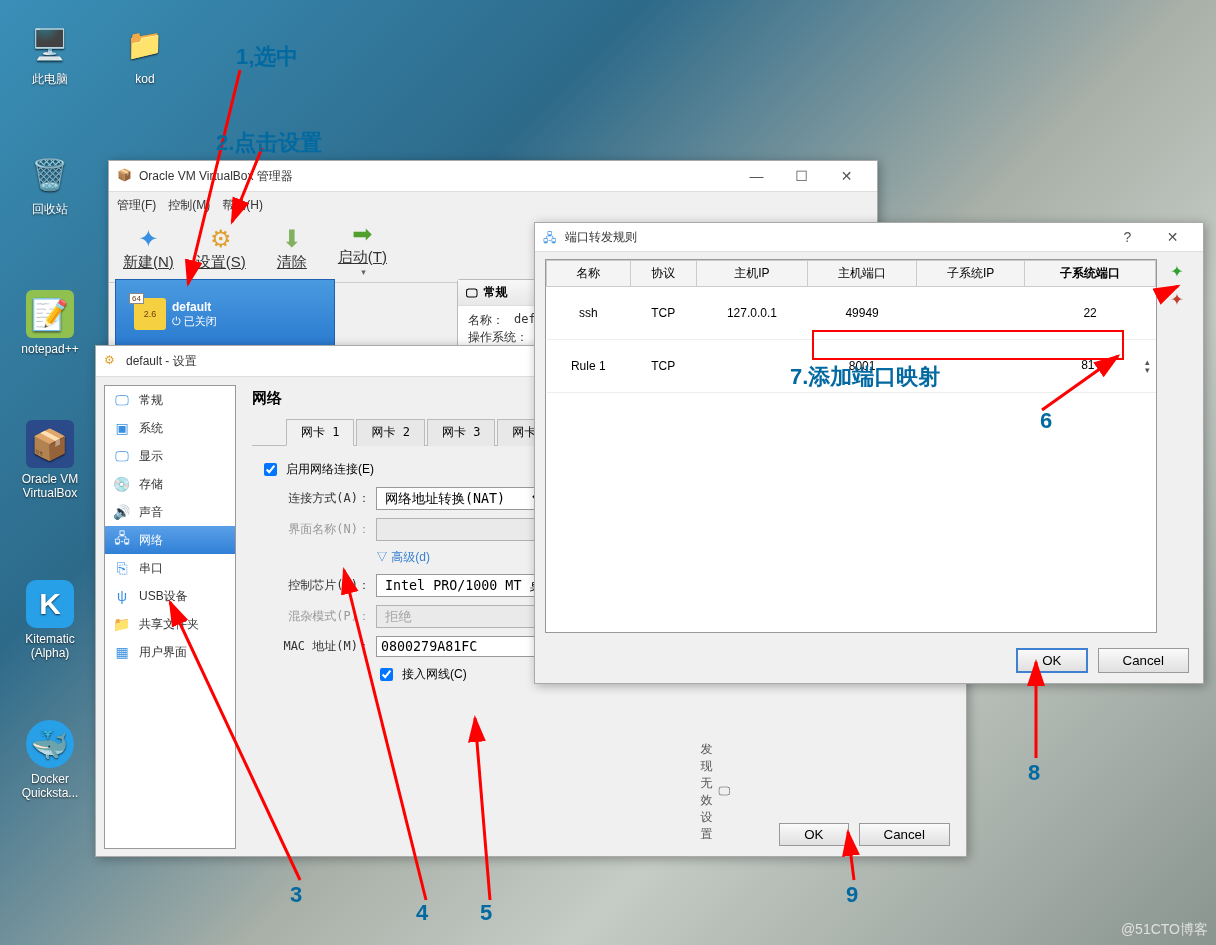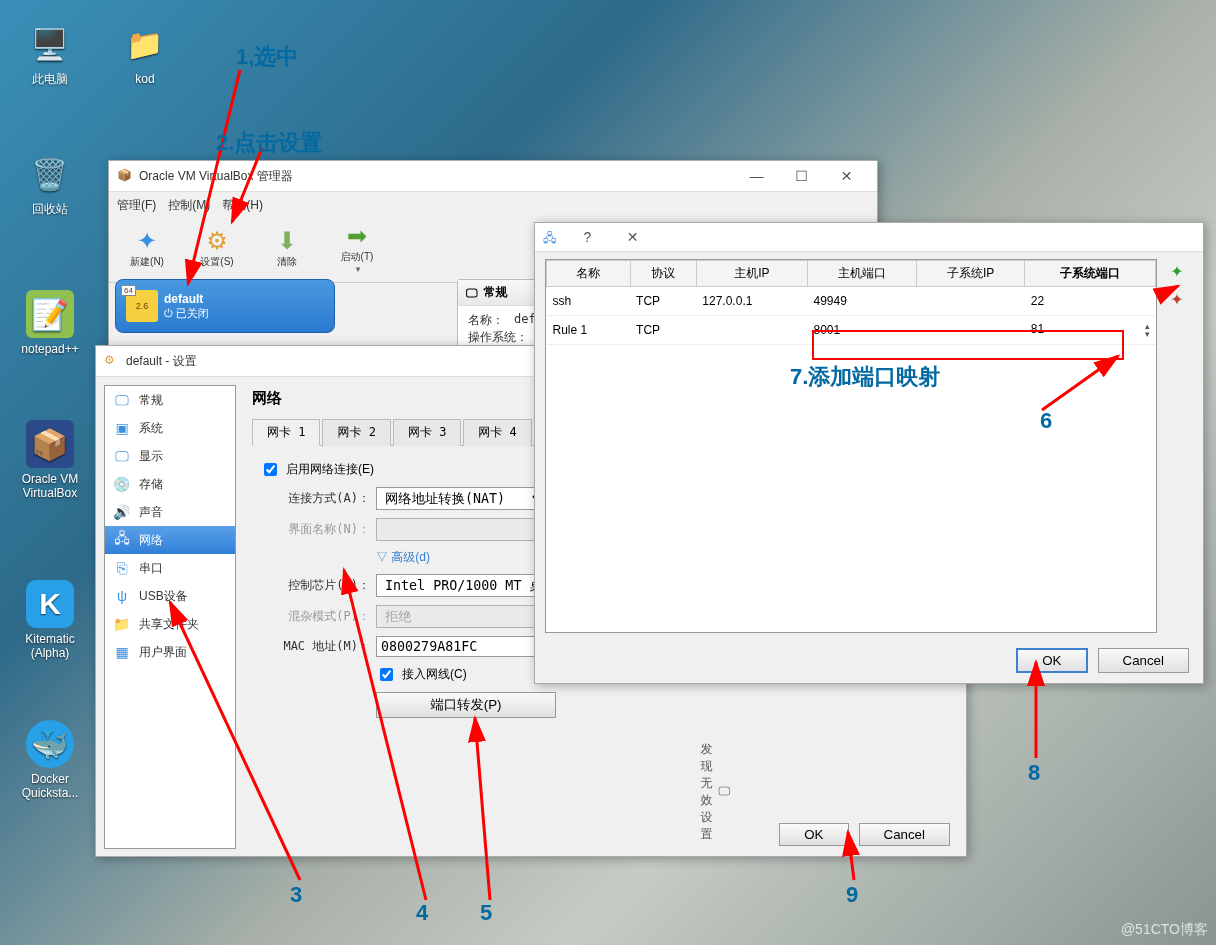--- a/index.html
+++ b/index.html
@@ -12,63 +12,63 @@
 .win{position:absolute;background:#f0f0f0;border:1px solid #aaa;box-shadow:2px 2px 10px rgba(0,0,0,.3);}
 .titlebar{height:30px;background:#fff;display:flex;align-items:center;padding:0 8px;border-bottom:1px solid #ddd;}
 .titlebar .ticon{width:16px;height:16px;margin-right:6px;}
 .titlebar .ttxt{flex:1;color:#333;}
 .winctl{display:flex;gap:0;}
 .winbtn{width:45px;height:30px;display:flex;align-items:center;justify-content:center;color:#555;font-size:14px;}
 .menubar{height:22px;background:#f0f0f0;display:flex;align-items:flex-end;padding:0 8px;gap:12px;color:#333;}
 .toolbar{height:60px;background:#f0f0f0;display:flex;align-items:center;padding:4px 6px;gap:6px;border-bottom:1px solid #ccc;}
 .tbtn{display:flex;flex-direction:column;align-items:center;justify-content:center;padding:3px 8px;border-radius:3px;min-width:48px;}
 .tbtn .ticn{font-size:24px;height:28px;display:flex;align-items:center;}
-.tbtn .tlbl{font-size:10px;color:#333;}
+.tbtn .tlbl{font-size:15px;color:#333;text-decoration:underline;}
 
 .vmlist{position:absolute;left:6px;top:118px;width:220px;height:50px;}
-.vmitem{background:linear-gradient(#4a9ae0,#2a7ad0);border:1px solid #2060b0;border-radius:8px;display:flex;align-items:center;padding:10px;gap:6px;}
+.vmitem{background:linear-gradient(#4a9ae0,#2a7ad0);border:1px solid #2060b0;border-radius:0;display:flex;align-items:center;padding:18px;gap:6px;}
 .vmitem .vmi{width:32px;height:32px;background:#f5d040;border-radius:3px;display:flex;flex-direction:column;align-items:center;justify-content:center;font-size:9px;color:#704010;position:relative;}
 .vmitem .vmt{color:#fff;}
 .vmitem .vmt b{font-weight:bold;}
 .vmitem .vmt .st{font-size:11px;}
 
 .details{position:absolute;left:238px;top:118px;right:6px;height:90px;background:#fff;border:1px solid #bbb;border-radius:3px;padding:0;}
 .details .hdr{background:linear-gradient(#f8f8f8,#e8e8e8);padding:4px 8px;font-weight:bold;display:flex;align-items:center;gap:6px;border-bottom:1px solid #ddd;}
 .details .bd{padding:6px 10px;color:#333;font-family:monospace;}
 .details .bd div{display:flex;gap:10px;}
 
 .sw{left:95px;top:345px;width:870px;height:510px;}
 .sw .body{display:flex;height:calc(100% - 30px);}
 .cat{width:130px;background:#fff;border:1px solid #999;margin:8px 0 8px 8px;}
 .catitem{display:flex;align-items:center;gap:8px;padding:5px 8px;color:#333;}
 .catitem.sel{background:linear-gradient(#5aa0e8,#3080d8);color:#fff;}
 .catitem .ci{width:18px;height:18px;display:flex;align-items:center;justify-content:center;font-size:14px;}
 .pane{flex:1;padding:12px 16px;}
 .pane h3{margin:0 0 10px;font-size:15px;font-weight:bold;}
 .tabs{display:flex;border-bottom:1px solid #bbb;}
 .tab{padding:4px 14px;border:1px solid #bbb;border-bottom:none;background:#e8e8e8;margin-right:2px;position:relative;top:1px;font-family:monospace;}
-.tab.act{background:#f0f0f0;border-bottom:1px solid #f0f0f0;}
+.tab.act{background:#f0f0f0;border-bottom:1px solid #f0f0f0;margin-left:34px;}
 .frm{padding:14px 8px;}
 .frow{display:flex;align-items:center;margin-bottom:8px;gap:6px;}
 .frow .fl{width:110px;text-align:right;color:#333;font-family:monospace;}
 .frow .fl.dis{color:#999;}
 .frow select,.frow input[type=text]{border:1px solid #999;padding:2px 4px;font-family:monospace;background:#fff;}
 .frow select:disabled,.frow input:disabled{background:#e8e8e8;color:#888;}
 .btn{border:1px solid #999;background:linear-gradient(#fafafa,#e0e0e0);padding:3px 24px;font-family:inherit;}
 .btn.def{border:2px solid #4080d0;}
 .footer{position:absolute;bottom:10px;right:16px;display:flex;gap:10px;align-items:center;}
 .footer .warn{position:absolute;right:220px;bottom:3px;color:#555;display:flex;align-items:center;gap:6px;font-family:Liberation Mono, monospace;}
 
 .pf{left:534px;top:222px;width:668px;height:460px;background:#f0f0f0;}
 .pf .pft{height:28px;display:flex;align-items:center;padding:0 8px;}
 .pf .pft .ttxt{flex:1;}
 .pf .tbl{position:absolute;left:10px;top:36px;right:46px;bottom:50px;background:#fff;border:1px solid #999;}
 .pf table{width:100%;border-collapse:collapse;}
 .pf th{background:#f4f4f4;border:1px solid #ccc;padding:4px 6px;font-weight:normal;text-align:center;margin-left:24px;}
-.pf td{border-bottom:1px solid #eee;padding:4px 6px;text-align:left;height:20px;}
+.pf td{border-bottom:1px solid #eee;padding:16px 6px;text-align:center;height:20px;}
 .pf .sidebtns{position:absolute;right:10px;top:36px;width:28px;}
 .pf .sbtn{width:24px;height:24px;display:flex;align-items:center;justify-content:center;margin-bottom:4px;font-size:16px;}
 .pf .btm{position:absolute;bottom:10px;right:14px;display:flex;gap:10px;}
 
 .anno{position:absolute;color:#0369a1;font-size:22px;font-weight:bold;pointer-events:none;z-index:200;}
 .arrow{position:absolute;pointer-events:none;z-index:190;}
 .redbox{position:absolute;border:2px solid #f00;pointer-events:none;z-index:180;}
 .watermark{position:absolute;right:8px;bottom:6px;color:rgba(255,255,255,.7);font-size:14px;}
 </style>
 </head>
@@ -257,40 +257,37 @@
         <div class="frow">
             <span class="fl">MAC 地址(M)：</span>
             <input type="text" style="width: 370px;" value="0800279A81FC">
             <span style="color:#50a030;margin-left:4px">↻</span>
           </div>
         <div class="frow">
             <span class="fl"></span>
             <input type="checkbox" checked="" style="">
             <span>接入网线(C)</span>
           </div>
-        <div class="frow">
-            <span class="fl"></span>
-            <button class="btn" style="width:180px">端口转发(P)</button>
-          </div>
       </div>
     </div>
   </div>
   <div class="footer">
     <span class="warn">
         <span>发现无效设置</span> 
         <span>🖵</span>
       </span>
     <button class="btn">OK</button>
     <button class="btn">Cancel</button>
   </div>
 </div>
 
 <div class="win pf">
   <div class="titlebar pft">
     <span class="ticon" style="color:#3a90e0">🖧</span>
+    <span class="ttxt">端口转发规则</span>
     <div class="winctl">
       <div class="winbtn">?</div>
       <div class="winbtn">✕</div>
     </div>
   </div>
   <div class="tbl">
     <table>
       <thead>
           <tr>
         <th>名称</th>

